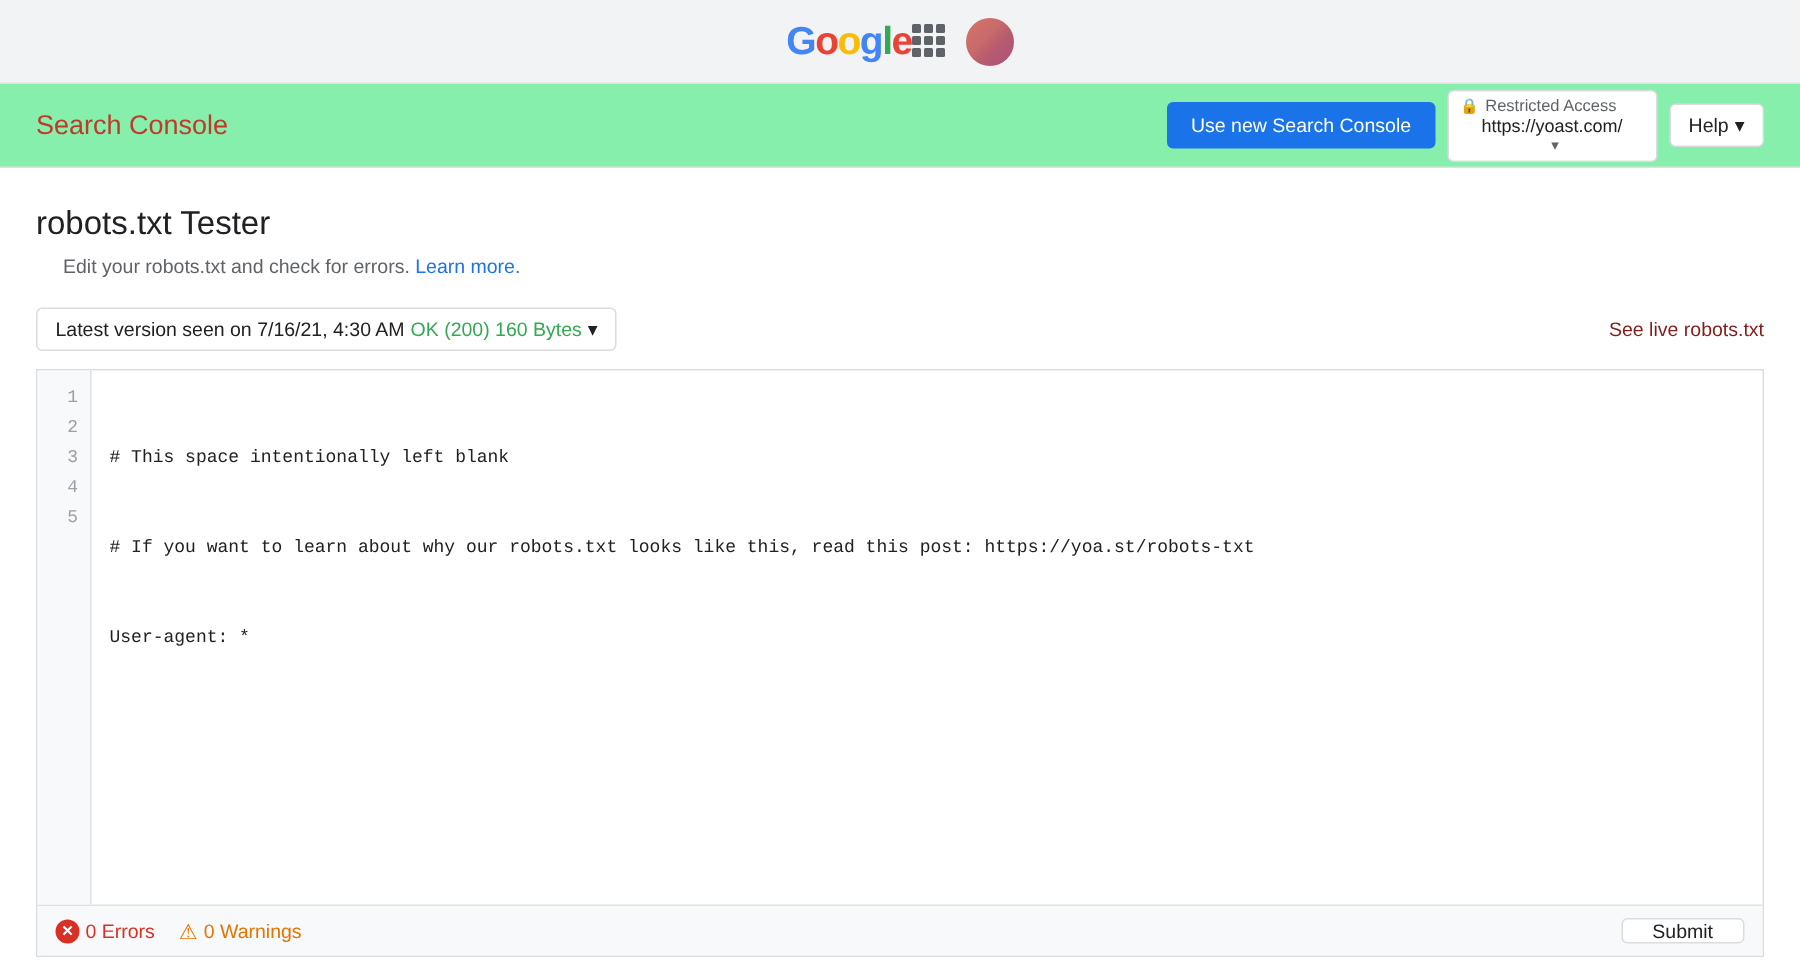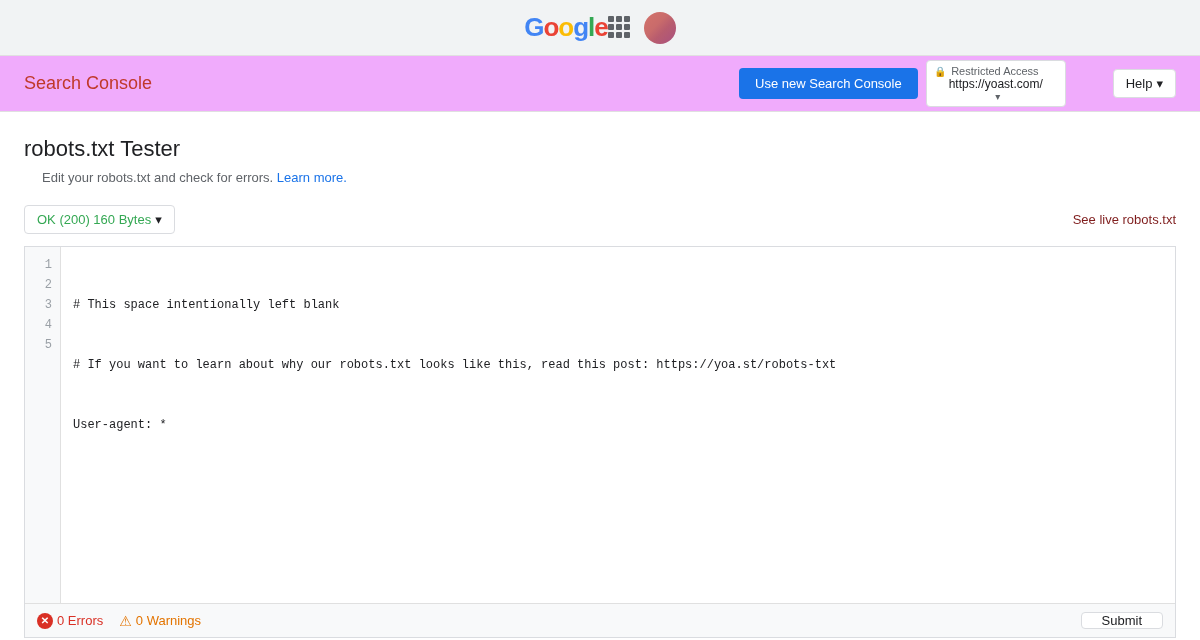--- a/index.html
+++ b/index.html
@@ -59,21 +59,21 @@
     .avatar {
       width: 32px;
       height: 32px;
       border-radius: 50%;
       background: linear-gradient(135deg, #d4736b 0%, #c96b6b 40%, #b85c6e 60%, #a85080 100%);
       cursor: pointer;
     }
 
     
     .header-section {
-      background: #f0abfc;
+      background: #86efac;
       padding: 8px 24px;
       display: flex;
       align-items: center;
       justify-content: space-between;
       border-bottom: 1px solid #e0e0e0;
       height: 56px;
     }
     .search-console-title {
       color: #c0392b;
       font-size: 18px;
@@ -138,21 +138,20 @@
       border: 1px solid #dadce0;
       border-radius: 4px;
       background: #fff;
       color: #202124;
       padding: 6px 12px;
       font-size: 13px;
       cursor: pointer;
       display: flex;
       align-items: center;
       gap: 4px;
-      margin-left: 39px;
     }
 
     
     .main-content {
       background: #fff;
       margin: 0;
       padding: 24px 24px 16px 24px;
     }
     .page-title {
       font-size: 22px;
@@ -341,20 +340,21 @@
 
 <div class="main-content">
   <h1 class="page-title">robots.txt Tester</h1>
   <p class="subtitle">
     <span>Edit your robots.txt and check for errors. </span>
     <a class="learn-more-link">Learn more.</a>
   </p>
 
   <div class="version-bar">
     <div class="version-info">
+      <span>Latest version seen on 7/16/21, 4:30 AM </span>
       <span class="ok-badge">OK (200) 160 Bytes</span>
       <span> ▾</span>
     </div>
     <a class="see-live-link">See live robots.txt</a>
   </div>
 
   <div class="editor-container">
     <div class="code-area">
       <div class="line-numbers">
         <div class="line-number">1</div>

